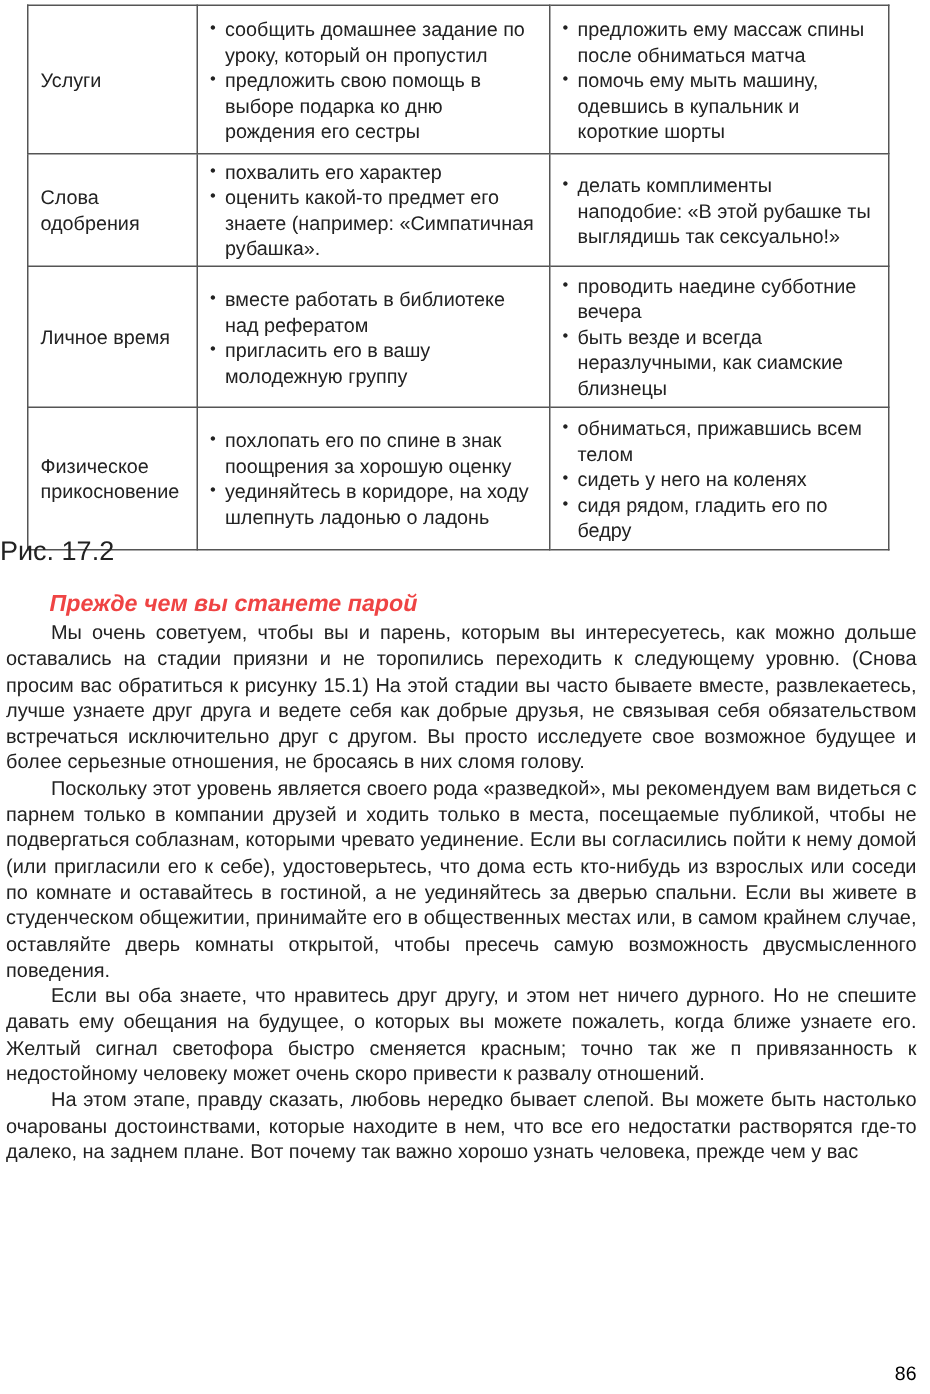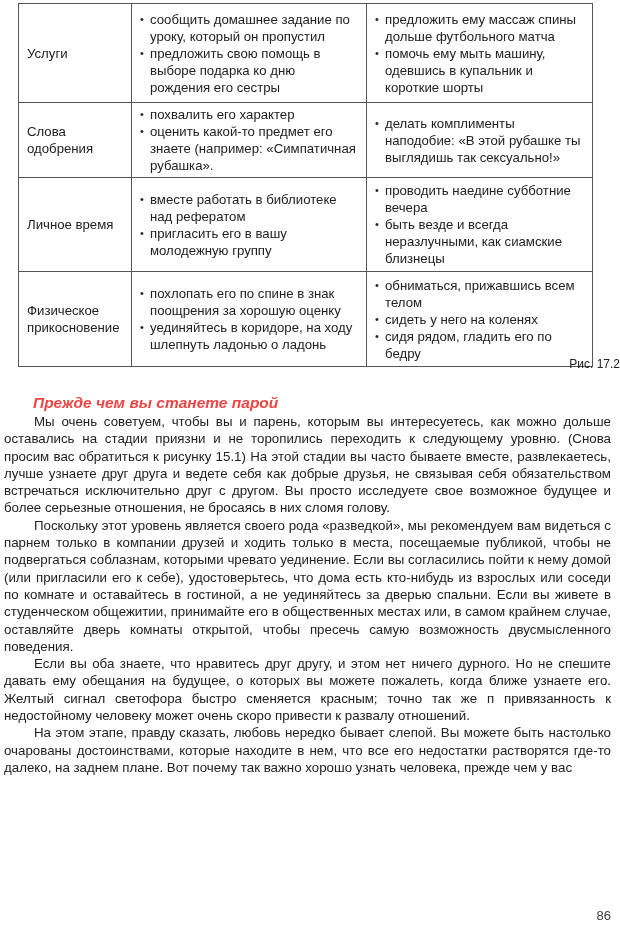--- a/index.html
+++ b/index.html
@@ -25,54 +25,54 @@
   table.love li { position: relative; padding-left: 10px; }
   table.love li::before {
     content: "\2022"; position: absolute; left: 0; top: 0; font-size: 11px;
   }
   tr.r1 td { height: 92px; }
   tr.r2 td { height: 68px; }
   tr.r3 td { height: 87px; }
   tr.r4 td { height: 88px; }
   .caption {
     position: absolute; top: 357px; left: 0; width: 620px;
-    text-align: right; font-size: 12px;
+    text-align: left; font-size: 18px;
   }
   .heading {
     position: absolute; top: 394px; left: 33px;
     font-size: 15.5px; font-style: italic; font-weight: bold; color: #ef4444;
   }
   .body-text {
     position: absolute; top: 413px; left: 4px; width: 607px;
     font-size: 13.3px; line-height: 17.3px; text-align: justify;
   }
   .body-text p { margin: 0; text-indent: 30px; }
   .page-num {
     position: absolute; top: 908px; right: 9px;
-    font-size: 13px; color: #404040;
+    font-size: 13px; color: #000000;
   }
 </style>
 </head>
 <body>
 
 <div class="page">
 
   <table class="love">
     <tbody>
       <tr class="r1">
         <td class="lang">Услуги</td>
         <td class="c2">
           <ul>
             <li>сообщить домашнее задание по уроку, который он пропустил</li>
             <li>предложить свою помощь в выборе подарка ко дню рождения его сестры</li>
           </ul>
         </td>
         <td class="c3">
           <ul>
-            <li>предложить ему массаж спины дольше футбольного матча</li>
+            <li>предложить ему массаж спины после обниматься матча</li>
             <li>помочь ему мыть машину, одевшись в купальник и короткие шорты</li>
           </ul>
         </td>
       </tr>
       <tr class="r2">
         <td class="lang">Слова одобрения</td>
         <td class="c2">
           <ul>
             <li>похвалить его характер</li>
             <li>оценить какой-то предмет его знаете (например: «Симпатичная рубашка».</li>

